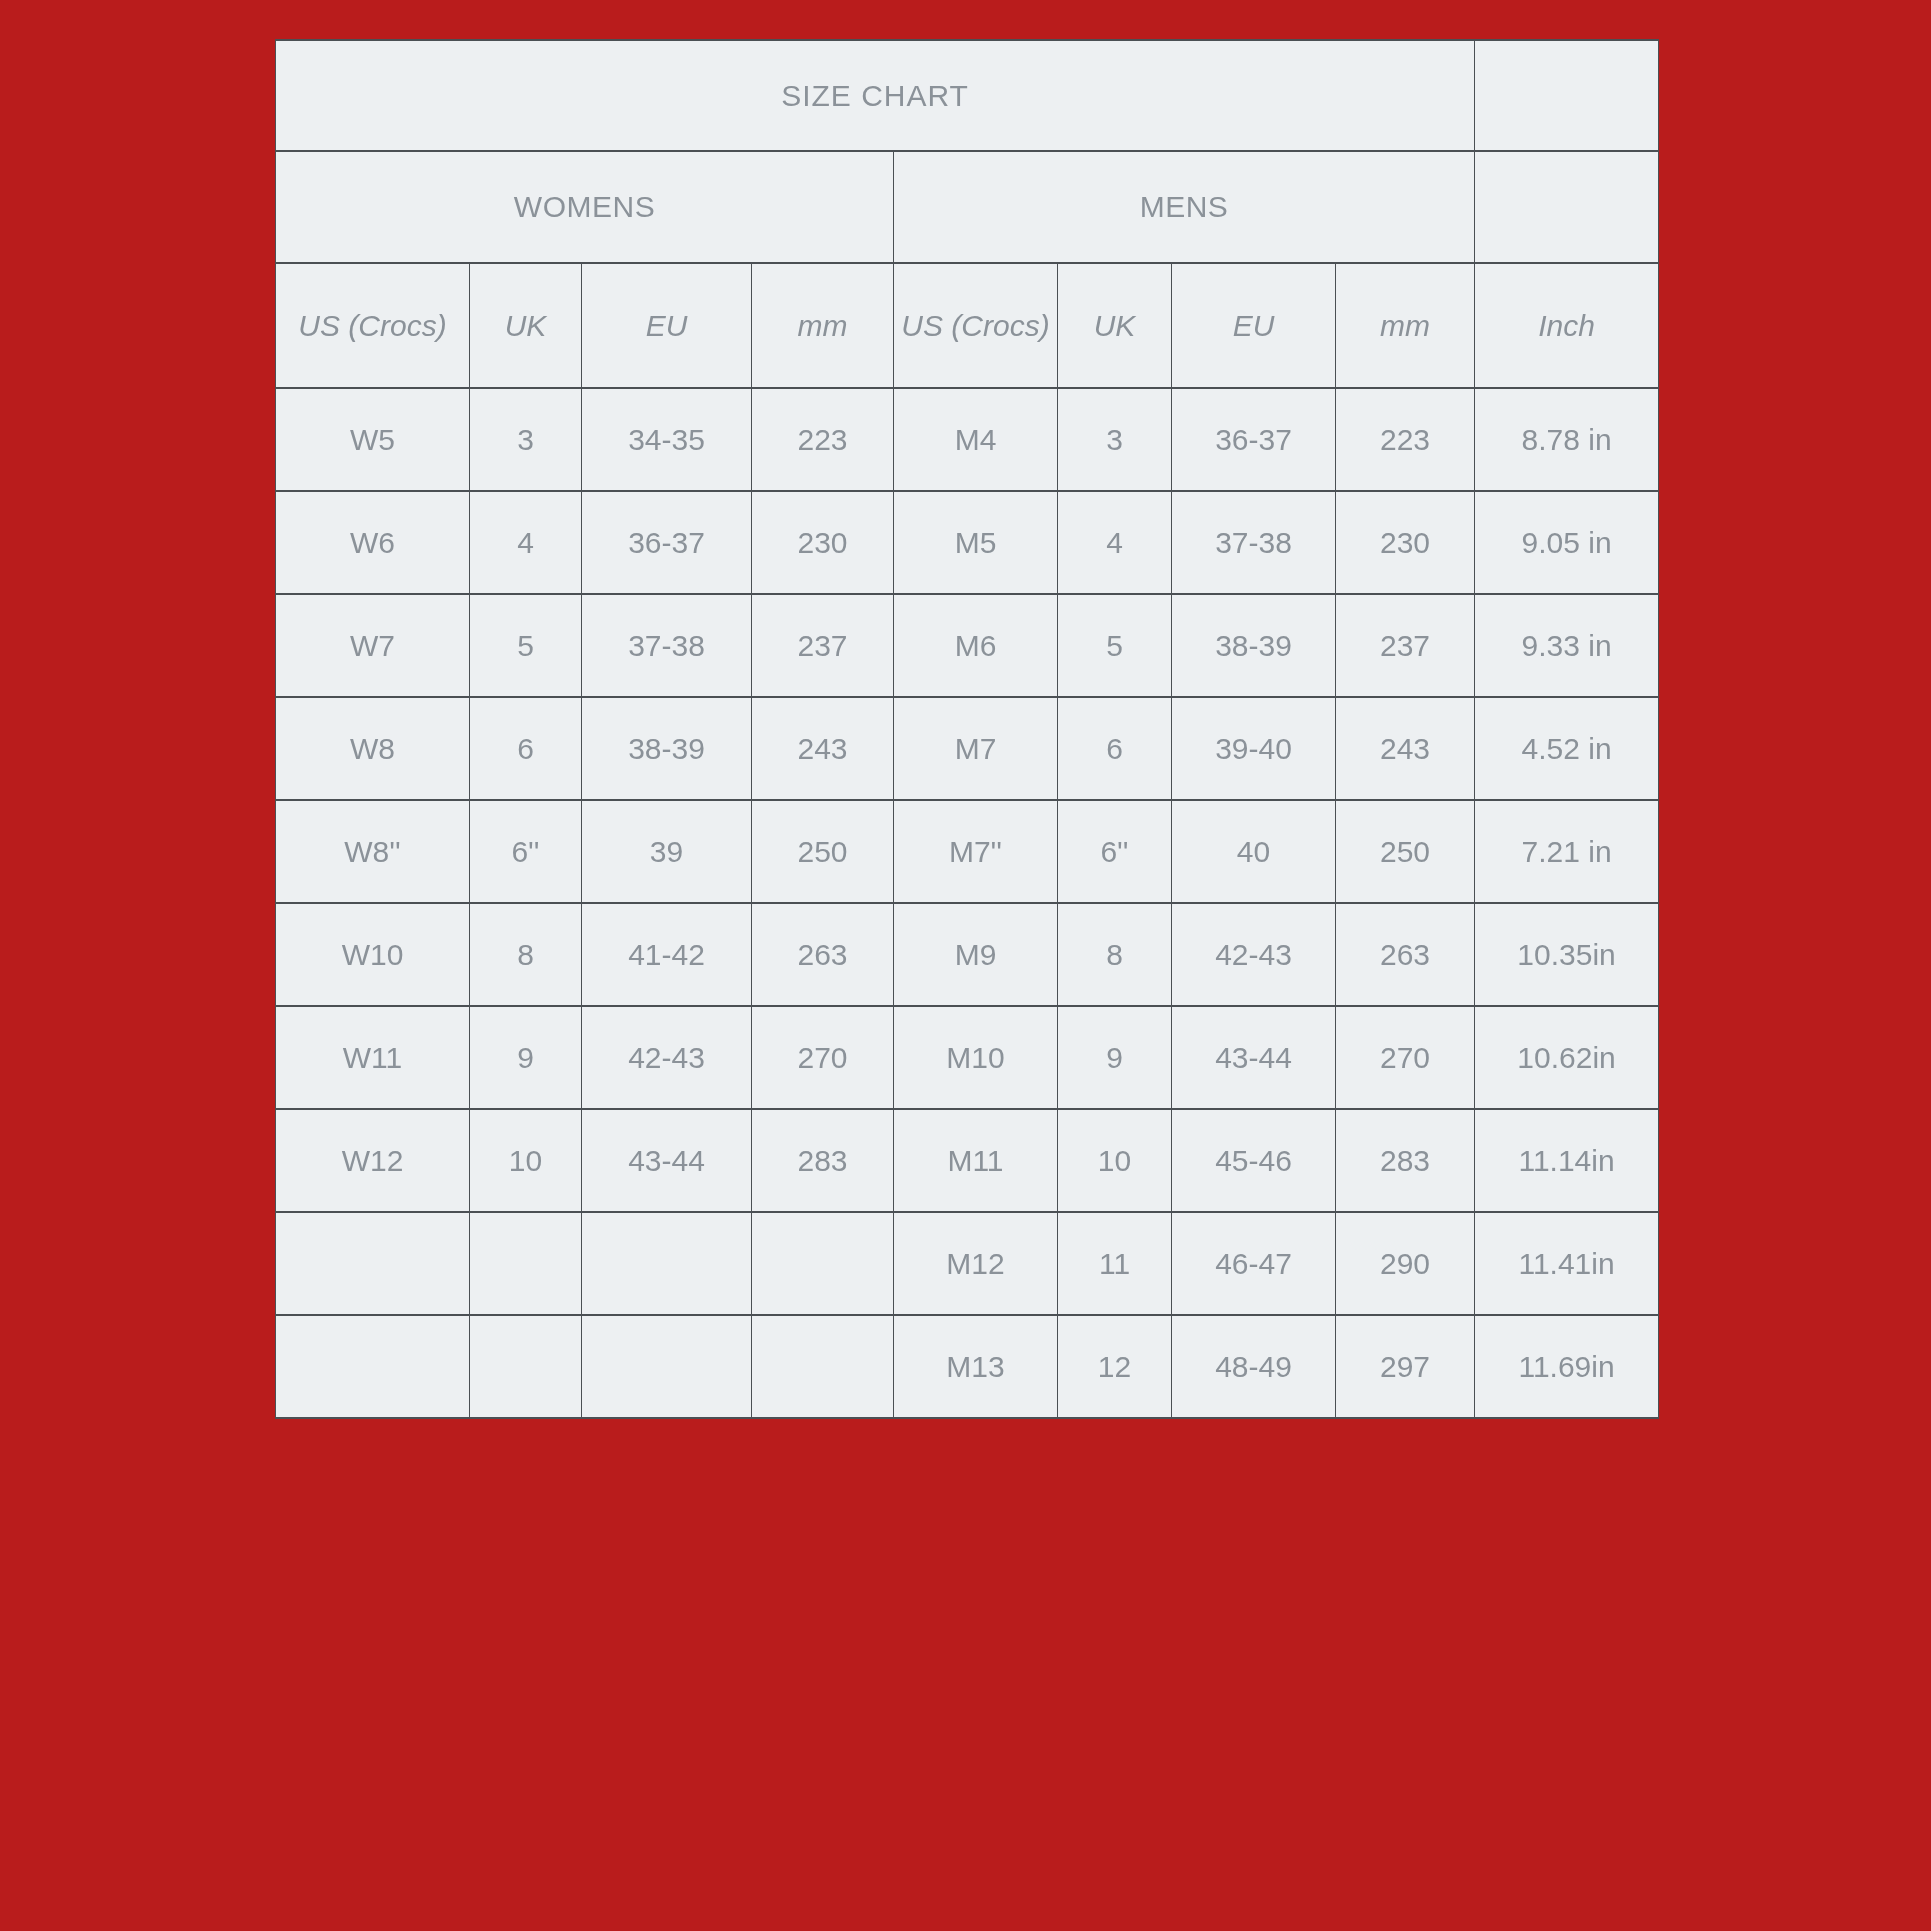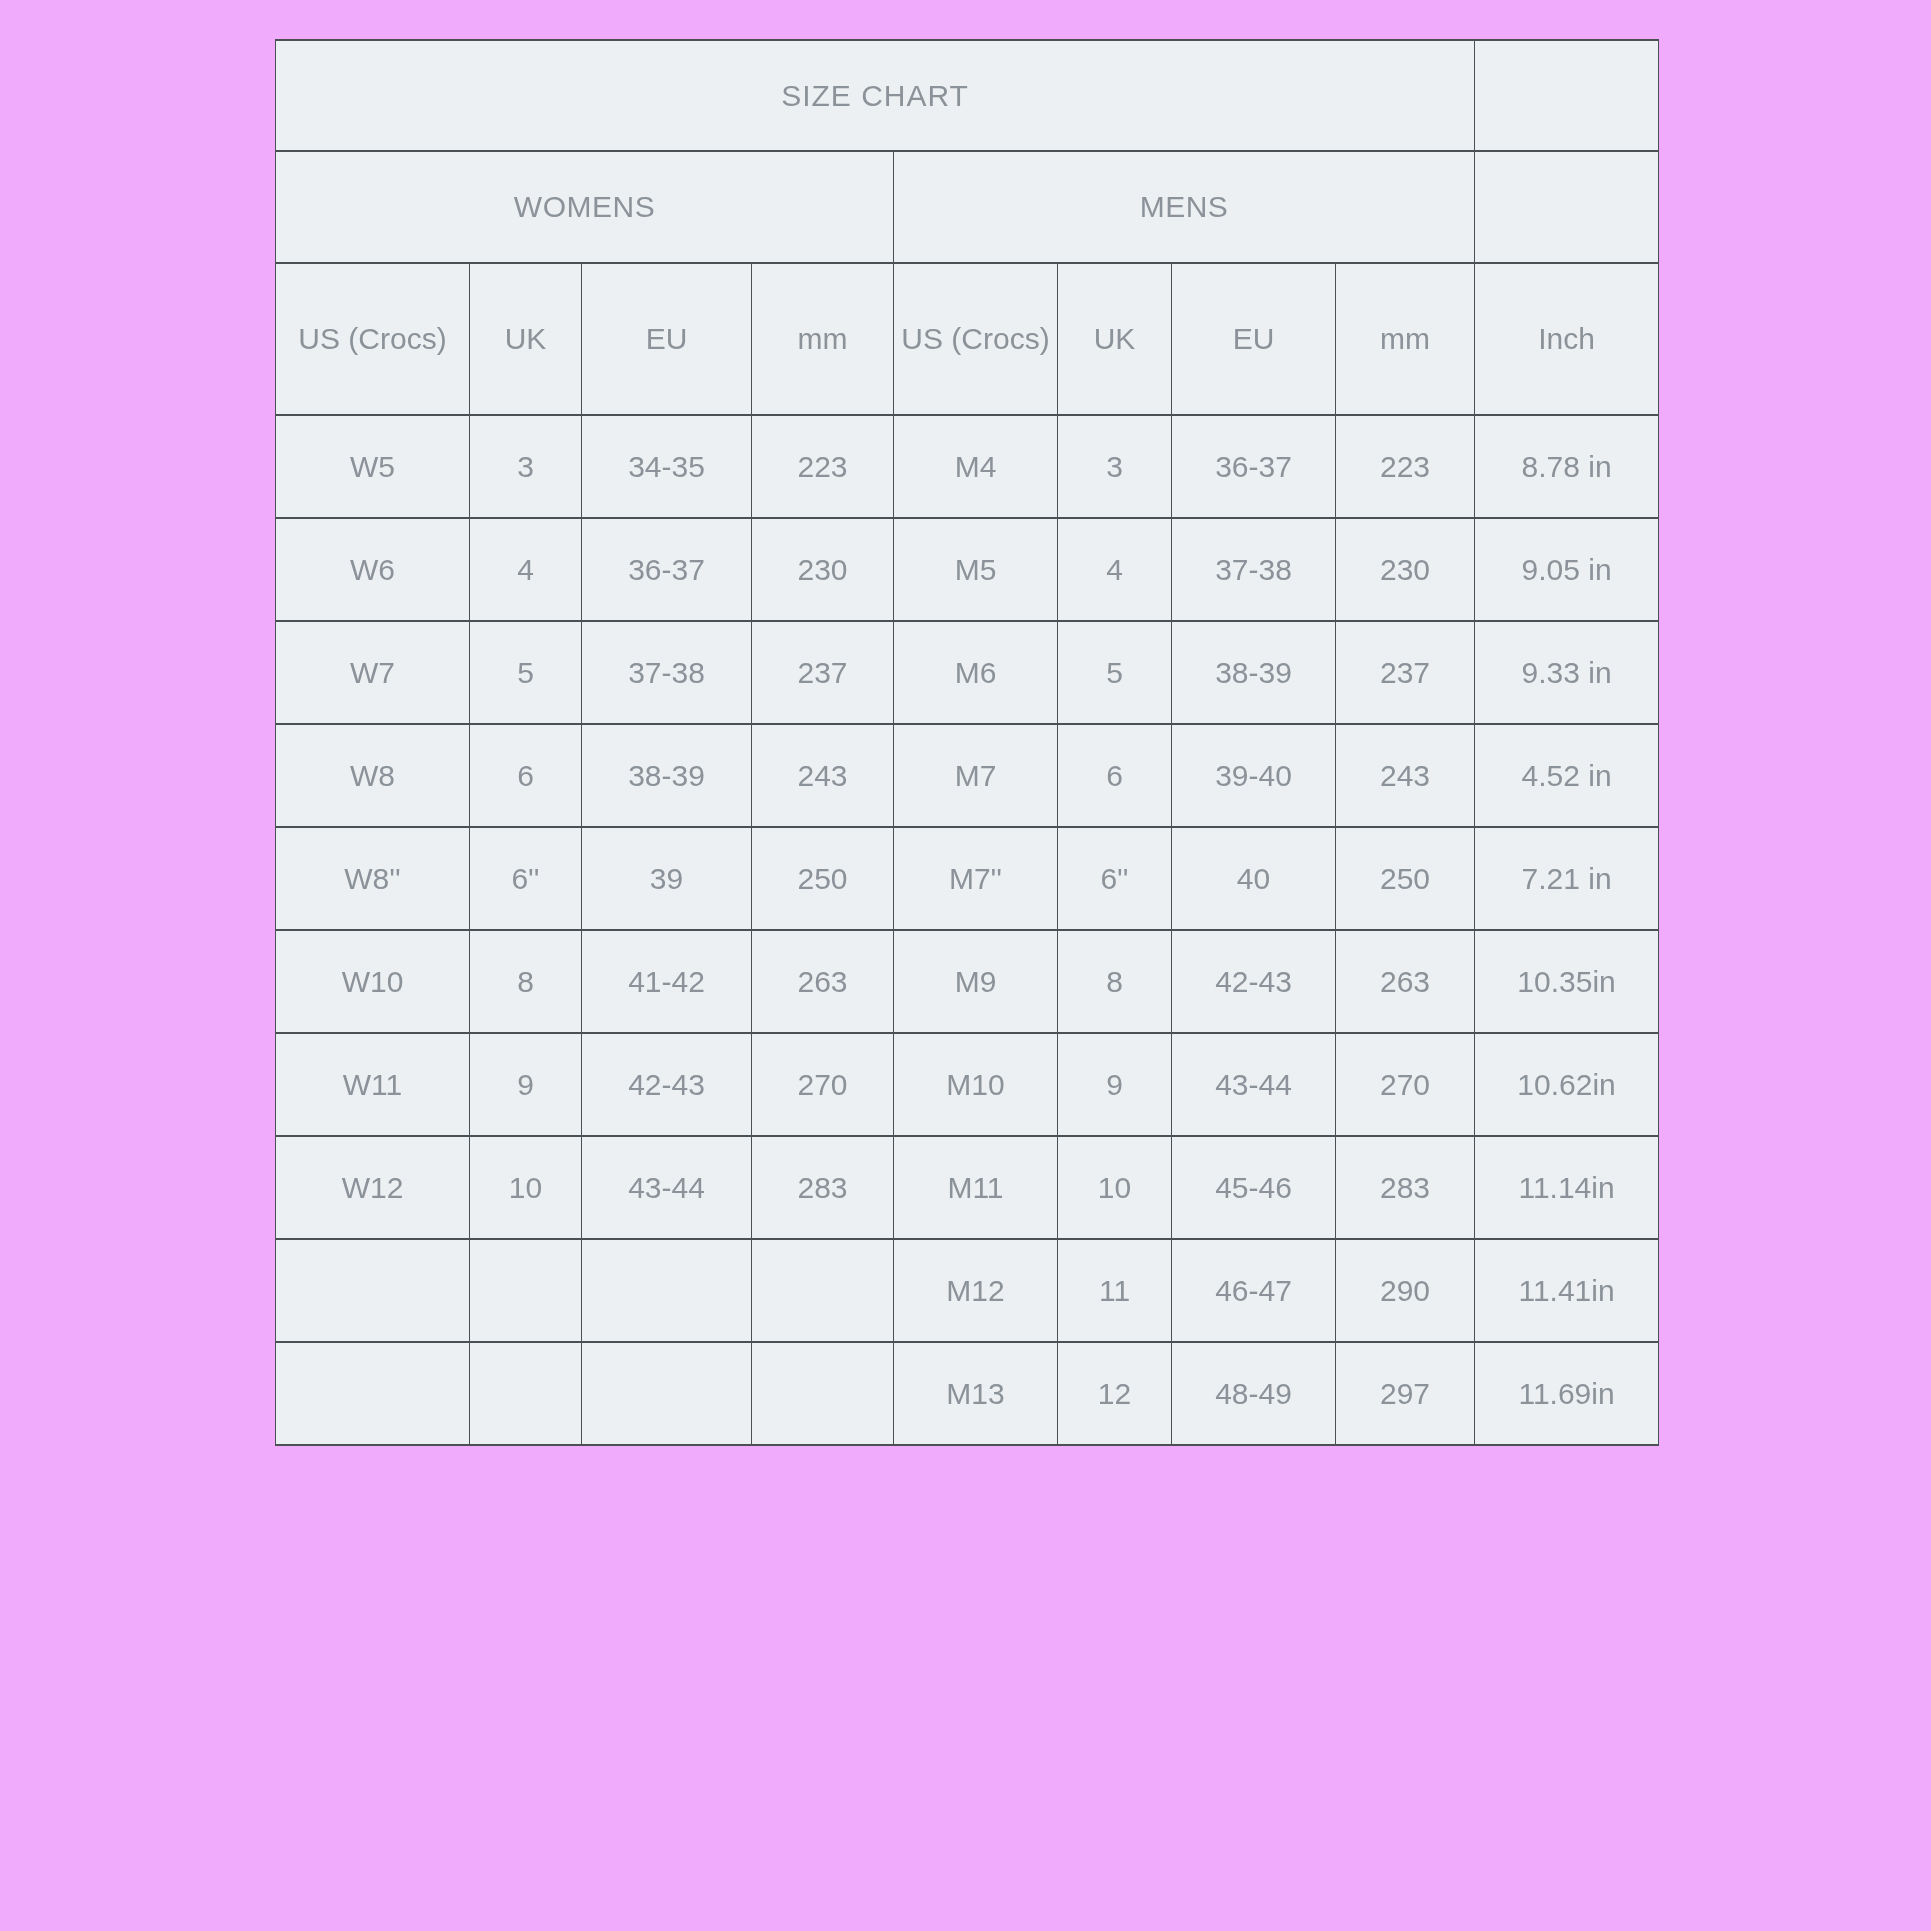--- a/index.html
+++ b/index.html
@@ -2,40 +2,40 @@
 <html style="--cell-bg: #edf0f2; --border: #4b5054; --heading-text: #5d646b; --muted-heading: #868d95; --data-text: #8b9299;"><head>
 <meta charset="utf-8">
 <style>
   html,body{margin:0;padding:0;}
   body{
     width:1931px;height:1931px;
     background:#ffffff;
     font-family:"Liberation Sans", sans-serif;
   }
   .canvas{
-    position:relative;width:1931px;height:1931px;background:#f0abfc;overflow:hidden;
+    position:relative;width:1931px;height:1931px;background:#b91c1c;overflow:hidden;
   }
   table.size-table{
     position:absolute;left:275px;top:39px;width:1384px;
     border-collapse:collapse;table-layout:fixed;
   }
   .size-table th,.size-table td{
     background:var(--cell-bg,#edf0f2);
     border-left:1.9px solid var(--border,#4b5054);
     border-right:1.9px solid var(--border,#4b5054);
     border-top:2.9px solid var(--border,#4b5054);
     border-bottom:2.9px solid var(--border,#4b5054);
     text-align:center;vertical-align:middle;
     font-size:30px;font-weight:400;
     color:var(--data-text,#8b9299);
     padding:0;overflow:hidden;white-space:nowrap;
   }
   .r-title{height:111px;}
   .r-group{height:112px;}
-  .r-cols{height:152px;}
+  .r-cols{height:125px;font-style:italic;}
   .size-table tbody tr{height:103px;}
   .strong{color:var(--heading-text,#5d646b);font-weight:700;}
   .muted-h{color:var(--muted-heading,#868d95);}
   .title-cell{font-size:31px;letter-spacing:1px;}
   .group-cell{font-size:30px;letter-spacing:0.5px;}
 </style>
 </head>
 <body style="background: rgb(255, 255, 255);">
 
 <div class="canvas">

